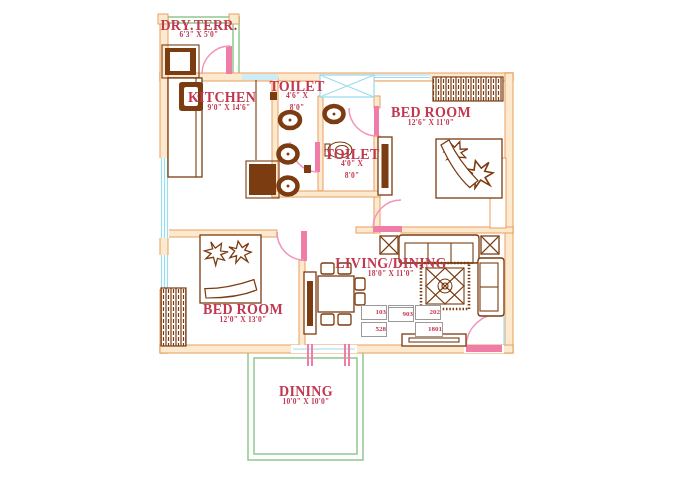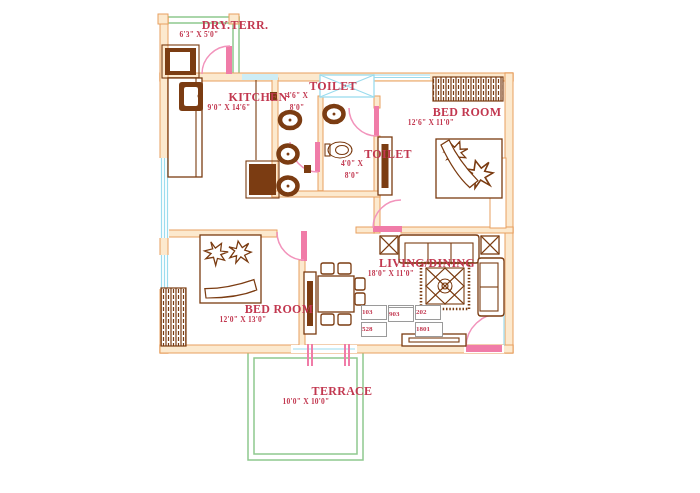--- a/index.html
+++ b/index.html
@@ -15,24 +15,24 @@
   .winb {fill:#ffffff;stroke:var(--window);stroke-width:1.3;}
   .dz   {fill:var(--door);stroke:none;}
   .da   {fill:none;stroke:var(--door_arc);stroke-width:1.5;}
   .fs   {fill:#ffffff;stroke:var(--furniture);stroke-width:1.3;}
   .fl   {fill:none;stroke:var(--furniture);stroke-width:1.1;}
   .fd   {fill:var(--furniture);stroke:none;}
   .ring {fill:#ffffff;stroke:var(--furniture);stroke-width:4.5;}
   .rugf {fill:none;stroke:var(--furniture);stroke-width:2.6;stroke-dasharray:1.5 1.8;}
   .lbl,.dims{position:absolute;transform:translateX(-50%);color:var(--label);
         font-weight:bold;white-space:nowrap;line-height:1;}
-  .lbl {font-size:12px;letter-spacing:.3px;margin-left:36px;}
+  .lbl {font-size:14px;letter-spacing:.3px;}
   .dims{font-size:7.5px;letter-spacing:.2px;}
   .chip{position:absolute;width:24px;height:13px;border:1px solid var(--chip_border);
-        color:var(--label);font-size:7px;font-weight:bold;text-align:left;
+        color:var(--label);font-size:7px;font-weight:bold;text-align:right;
         line-height:13px;background:#fff;}
 </style>
 </head>
 <body>
 
 <div class="stage">
 
 <svg width="700" height="493" viewBox="0 0 700 493">
   <defs>
     <pattern id="hatch" width="5" height="6" patternUnits="userSpaceOnUse">
@@ -246,21 +246,21 @@
 
 <div class="lbl" style="left:431px;top:106px">BED ROOM</div>
 <div class="dims" style="left:431px;top:119px">12'6" X 11'0"</div>
 
 <div class="lbl" style="left:243px;top:303px">BED ROOM</div>
 <div class="dims" style="left:243px;top:316px">12'0" X 13'0"</div>
 
 <div class="lbl" style="left:391px;top:257px">LIVING/DINING</div>
 <div class="dims" style="left:391px;top:270px">18'0" X 11'0"</div>
 
-<div class="lbl" style="left:306px;top:385px">TERRACE</div>
+<div class="lbl" style="left:306px;top:385px">DINING</div>
 <div class="dims" style="left:306px;top:398px">10'0" X 10'0"</div>
 
 <div class="chip" style="left:361px;top:305px">103</div>
 <div class="chip" style="left:388px;top:305px">435</div>
 <div class="chip" style="left:415px;top:305px">202</div>
 <div class="chip" style="left:361px;top:322px">528</div>
 <div class="chip" style="left:388px;top:307px">903</div>
 <div class="chip" style="left:415px;top:322px;width:26px">1801</div>
 
 </div>

